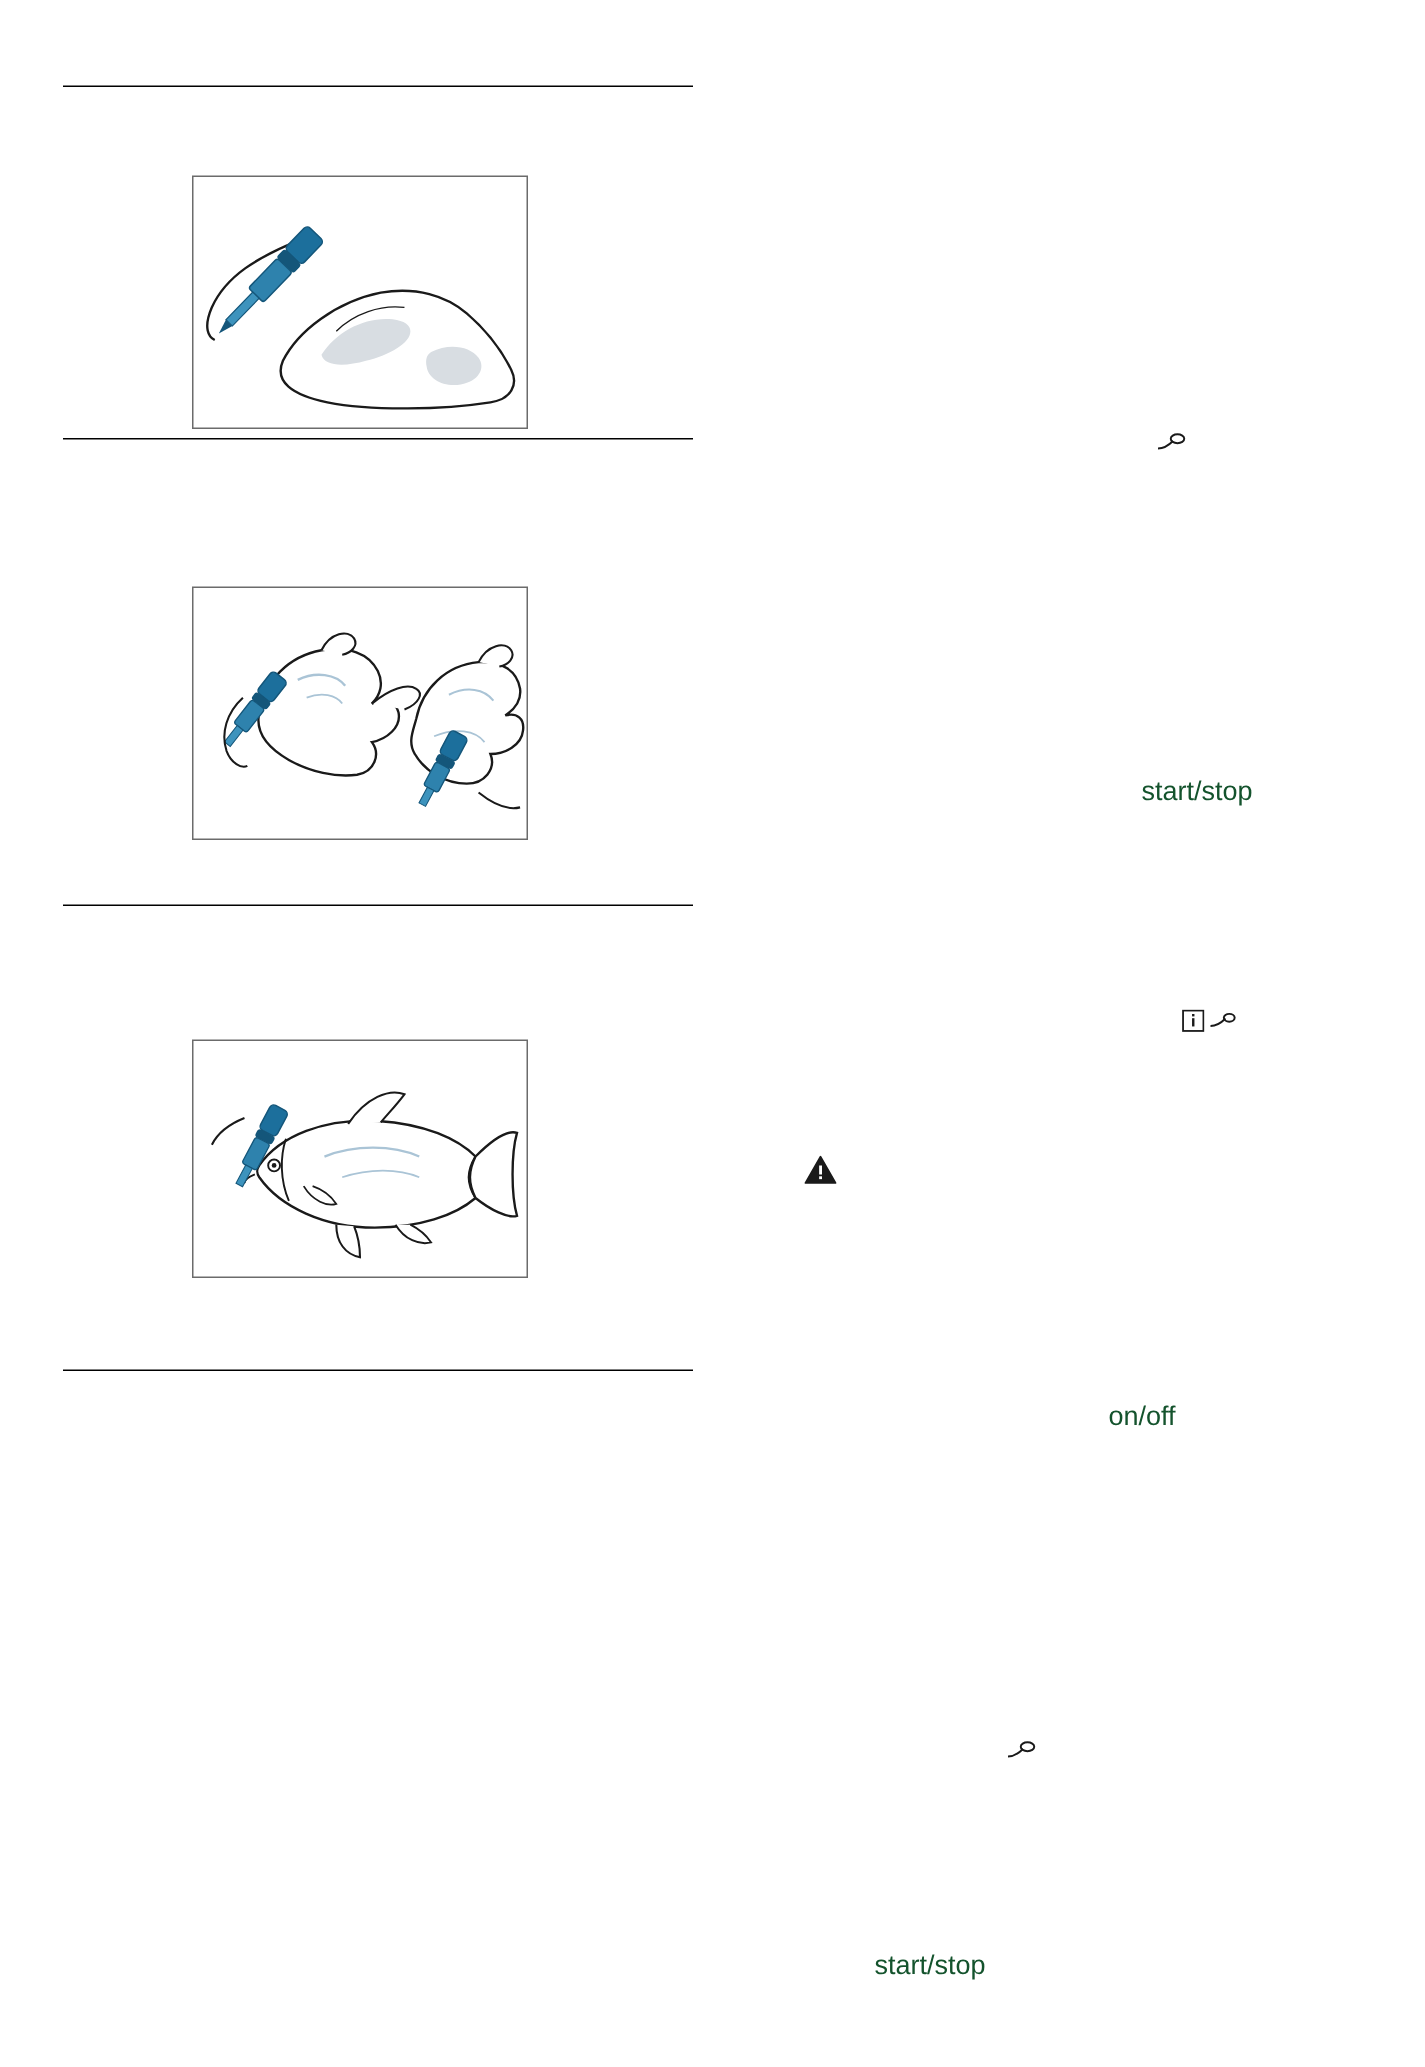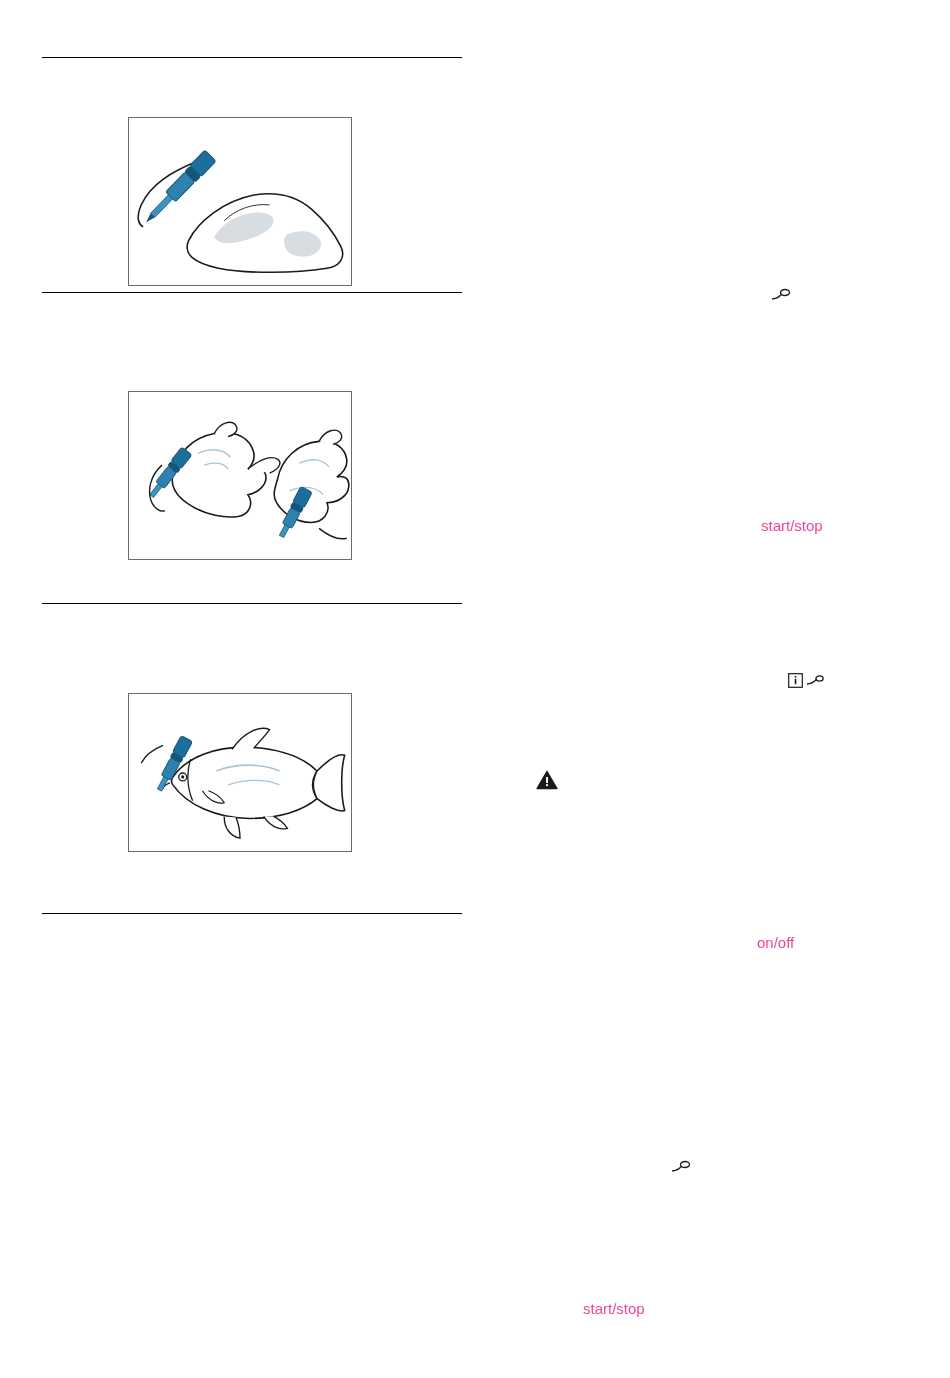--- a/index.html
+++ b/index.html
@@ -30,24 +30,24 @@
     background: #ffffff;
     box-sizing: border-box;
   }
   .figbox svg {
     display: block;
     width: 100%;
     height: 100%;
   }
   .label {
     position: absolute;
-    font-size: 15px;
+    font-size: 18px;
     line-height: 1.2;
     white-space: nowrap;
-    color: #ec4899;
+    color: #14532d;
   }
   .glyph-box {
     position: absolute;
     display: flex;
     align-items: center;
     gap: 3px;
   }
   .glyph-box svg { display: block; }
   .warn {
     position: absolute;
@@ -185,21 +185,21 @@
   </div>
 
   <div class="warn" style="left:536px; top:770px;">
     <svg width="22" height="20" viewBox="0 0 22 20" xmlns="http://www.w3.org/2000/svg">
       <path d="M11 1.2 L21 18.6 L1 18.6 Z" fill="#1a1a1a" stroke="#1a1a1a" stroke-width="1.2" stroke-linejoin="round"></path>
       <rect x="10.1" y="7" width="1.9" height="6" fill="#ffffff"></rect>
       <rect x="10.1" y="14.2" width="1.9" height="1.9" fill="#ffffff"></rect>
     </svg>
   </div>
 
-  <div class="label" style="left:757px; top:934px;">on/off</div>
+  <div class="label" style="left:739px; top:934px;">on/off</div>
 
   <div class="glyph-box" style="left:670px; top:1160px;">
     <svg width="22" height="14" viewBox="0 0 22 14" xmlns="http://www.w3.org/2000/svg">
       <path d="M2 11 C 6 11, 9 9, 12 6" fill="none" stroke="#1a1a1a" stroke-width="1.3"></path>
       <ellipse cx="15" cy="4.5" rx="4.5" ry="3" fill="none" stroke="#1a1a1a" stroke-width="1.3"></ellipse>
     </svg>
   </div>
 
   <div class="label" style="left:583px; top:1300px;">start/stop</div>
 

